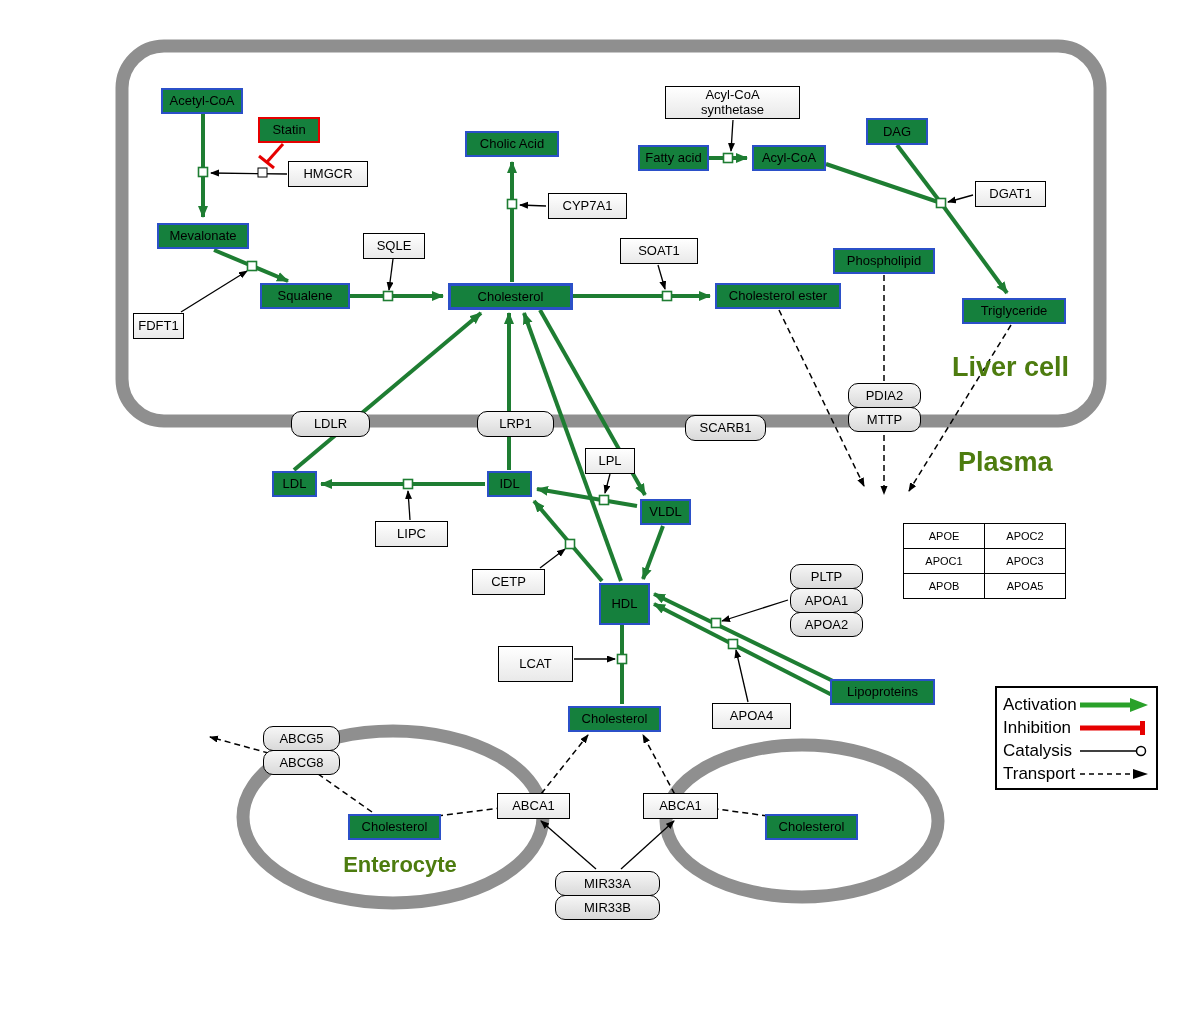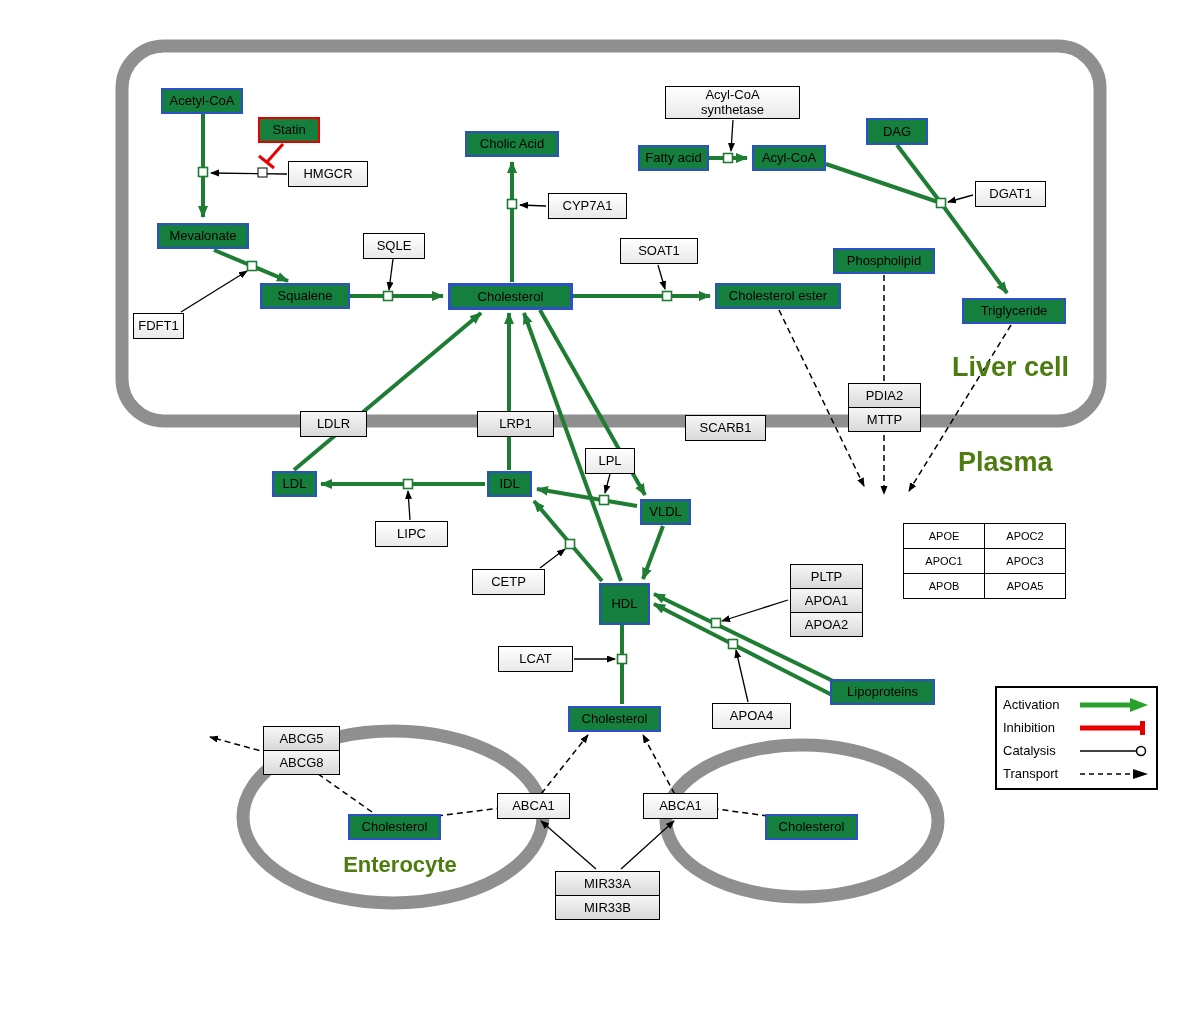--- a/index.html
+++ b/index.html
@@ -5,33 +5,33 @@
   html,body{margin:0;padding:0;background:#fff;}
   .canvas{position:relative;width:1200px;height:1013px;background:#fff;
           font-family:"Liberation Sans",sans-serif;overflow:hidden;}
   svg.layer{position:absolute;left:0;top:0;}
   .node{position:absolute;display:flex;align-items:center;justify-content:center;
         background:#15803d;font-size:13px;color:#000;box-sizing:border-box;
         text-align:center;line-height:1.05;white-space:nowrap;}
   .met{border:2px solid #2b50c8;}
   .emph{border-width:3px;}
   .gene{border:1px solid #000;background:linear-gradient(180deg,#ffffff 0%,#e9e9e9 100%);}
-  .shaded{background:linear-gradient(180deg,#f6f6f6 0%,#d9d9d9 100%);}
+  .shaded{background:linear-gradient(180deg,#f6f6f6 0%,#d9d9d9 100%);border-radius:10px;}
   .inhibitor{border:2px solid #e60000;}
   .twoline{flex-direction:column;line-height:1.1;}
   .compartment-label{position:absolute;font-weight:bold;color:#4d7c0f;}
   .lbl-big{font-size:27px;}
   .lbl-mid{font-size:22px;}
   .apo-table{position:absolute;display:grid;grid-template-columns:81px 81px;grid-auto-rows:25px;}
   .apo-table .cell{border:1px solid #000;background:#fff;display:flex;align-items:center;
                    justify-content:center;font-size:11px;margin:0 -1px -1px 0;}
   .legend{position:absolute;left:995px;top:686px;width:163px;height:104px;
           border:2px solid #000;background:#fff;box-sizing:border-box;padding:5px 6px;}
   .legend-row{display:flex;align-items:center;justify-content:space-between;height:23px;}
-  .legend-row span{font-size:13px;color:#000;}
+  .legend-row span{font-size:17px;color:#000;}
 </style>
 </head>
 <body>
 
 <div class="canvas">
 
 <svg class="layer" width="1200" height="1013">
   <defs>
     <marker id="ag" markerUnits="userSpaceOnUse" markerWidth="14" markerHeight="12" refX="11" refY="5" orient="auto">
       <path d="M0,0 L12,5 L0,10 Z" fill="#1e7d32"></path>
@@ -149,30 +149,30 @@
 <div class="node gene" style="left:363px;top:233px;width:62px;height:26px">SQLE</div>
 <div class="node gene" style="left:548px;top:193px;width:79px;height:26px">CYP7A1</div>
 <div class="node gene" style="left:620px;top:238px;width:78px;height:26px">SOAT1</div>
 <div class="node gene twoline" style="left:665px;top:86px;width:135px;height:33px">
   <span>Acyl-CoA</span>
   <span>synthetase</span>
 </div>
 <div class="node gene" style="left:975px;top:181px;width:71px;height:26px">DGAT1</div>
 <div class="node gene shaded" style="left:848px;top:383px;width:73px;height:25px">PDIA2</div>
 <div class="node gene shaded" style="left:848px;top:407px;width:73px;height:25px">MTTP</div>
-<div class="node gene shaded" style="left:300px;top:411px;width:67px;height:26px">LDLR</div>
+<div class="node gene shaded" style="left:291px;top:411px;width:79px;height:26px">LDLR</div>
 <div class="node gene shaded" style="left:477px;top:411px;width:77px;height:26px">LRP1</div>
 <div class="node gene shaded" style="left:685px;top:415px;width:81px;height:26px">SCARB1</div>
 <div class="node gene" style="left:585px;top:448px;width:50px;height:26px">LPL</div>
 <div class="node gene" style="left:375px;top:521px;width:73px;height:26px">LIPC</div>
 <div class="node gene" style="left:472px;top:569px;width:73px;height:26px">CETP</div>
 <div class="node gene shaded" style="left:790px;top:564px;width:73px;height:25px">PLTP</div>
 <div class="node gene shaded" style="left:790px;top:588px;width:73px;height:25px">APOA1</div>
 <div class="node gene shaded" style="left:790px;top:612px;width:73px;height:25px">APOA2</div>
-<div class="node gene" style="left:498px;top:646px;width:75px;height:26px">LCAT</div>
+<div class="node gene" style="left:498px;top:646px;width:75px;height:36px">LCAT</div>
 <div class="node gene" style="left:712px;top:703px;width:79px;height:26px">APOA4</div>
 <div class="node gene shaded" style="left:263px;top:726px;width:77px;height:25px">ABCG5</div>
 <div class="node gene shaded" style="left:263px;top:750px;width:77px;height:25px">ABCG8</div>
 <div class="node gene" style="left:497px;top:793px;width:73px;height:26px">ABCA1</div>
 <div class="node gene" style="left:643px;top:793px;width:75px;height:26px">ABCA1</div>
 <div class="node gene shaded" style="left:555px;top:871px;width:105px;height:25px">MIR33A</div>
 <div class="node gene shaded" style="left:555px;top:895px;width:105px;height:25px">MIR33B</div>
 
 <div class="apo-table" style="left:903px;top:523px;">
   <div class="cell">APOE</div>

